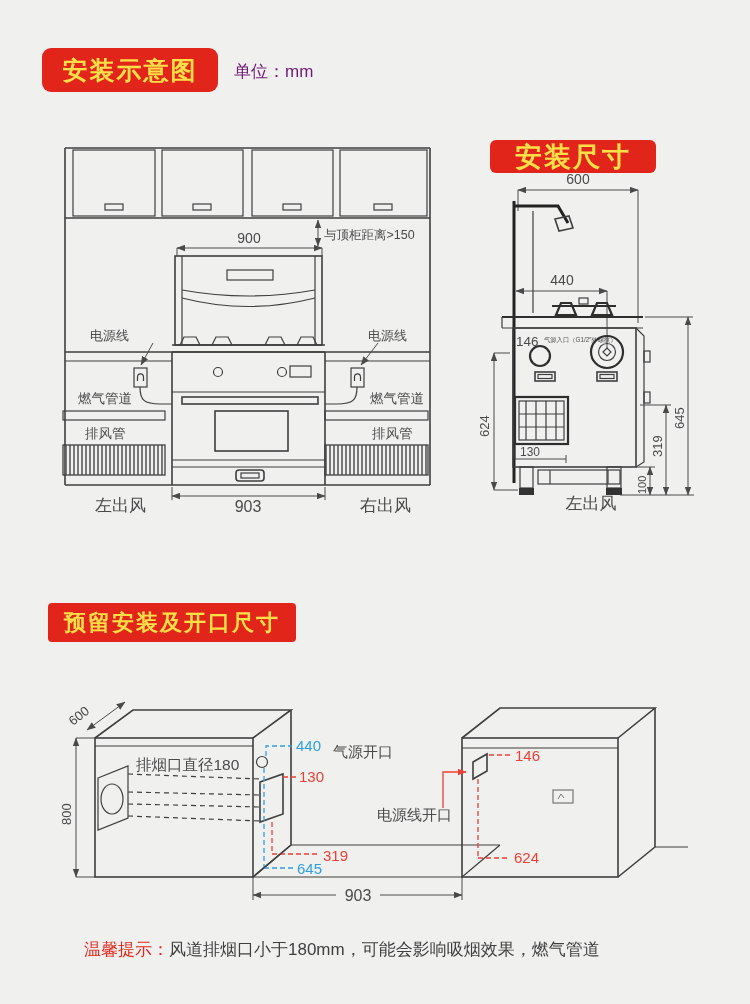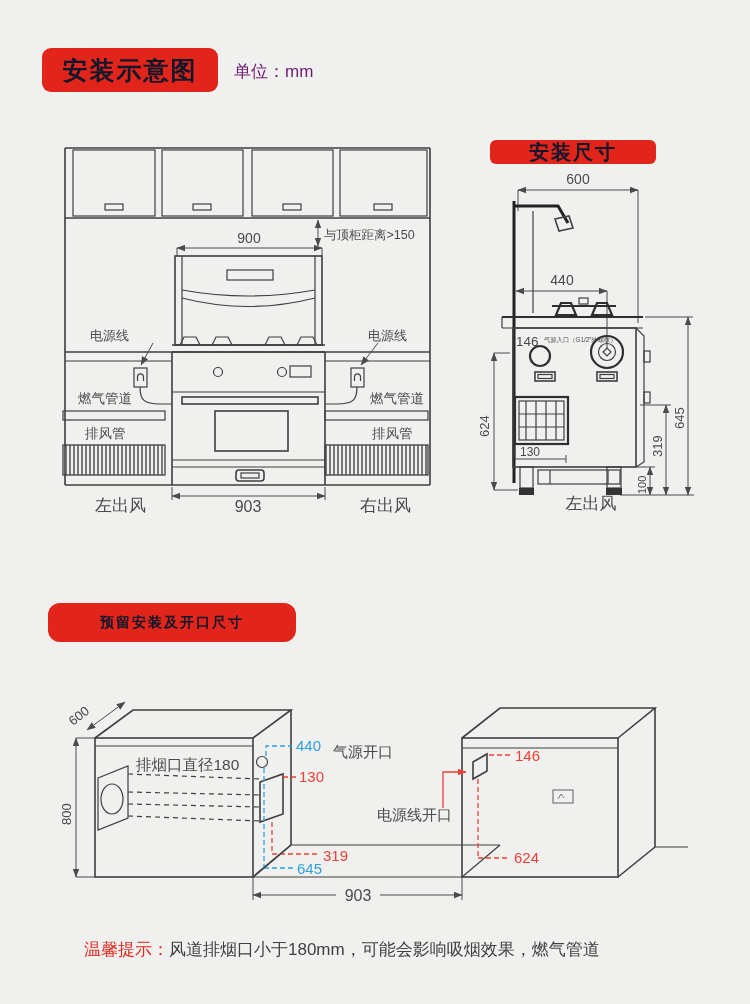--- a/index.html
+++ b/index.html
@@ -1,22 +1,22 @@
 <!DOCTYPE html>
 <html><head>
 <meta charset="utf-8">
 <style>
   html,body{margin:0;padding:0;}
   .page{position:relative;width:750px;height:1004px;background:#f0f0ef;overflow:hidden;
         font-family:"Liberation Sans","DejaVu Sans",sans-serif;color:#3f3f3f;}
-  .banner{position:absolute;background:#e1251b;color:#0f172a;font-weight:bold;
+  .banner{position:absolute;background:#e1251b;color:#fde047;font-weight:bold;
           display:flex;align-items:center;justify-content:center;letter-spacing:2px;}
   .banner-main{left:42px;top:48px;width:176px;height:44px;border-radius:9px;font-size:25px;}
-  .banner-side{left:490px;top:140px;width:166px;height:24px;border-radius:6px;font-size:20px;}
-  .banner-cutout{left:48px;top:603px;width:248px;height:39px;border-radius:12px;font-size:14px;}
+  .banner-side{left:490px;top:140px;width:166px;height:33px;border-radius:6px;font-size:27px;}
+  .banner-cutout{left:48px;top:603px;width:248px;height:39px;border-radius:4px;font-size:22px;}
   .unit{position:absolute;left:234px;top:60px;font-size:17px;color:#701a75;}
   .tip{position:absolute;left:84px;top:938px;font-size:17px;color:#3f3f3f;}
   .tip .tip-label{color:#e1251b;margin-top:28px;}
   svg{position:absolute;overflow:visible;}
   svg text{fill:#4a4a4a;font-family:"Liberation Sans","DejaVu Sans",sans-serif;}
   .ln{stroke:#3f3f3f;stroke-width:1.2;fill:none;}
   .ln15{stroke:#3f3f3f;stroke-width:1.6;fill:none;}
   .ln2{stroke:#2e2e2e;stroke-width:2.2;fill:none;}
   .ln3{stroke:#222;stroke-width:3;fill:none;}
   .dim{stroke:#4a4a4a;stroke-width:1;fill:none;}

